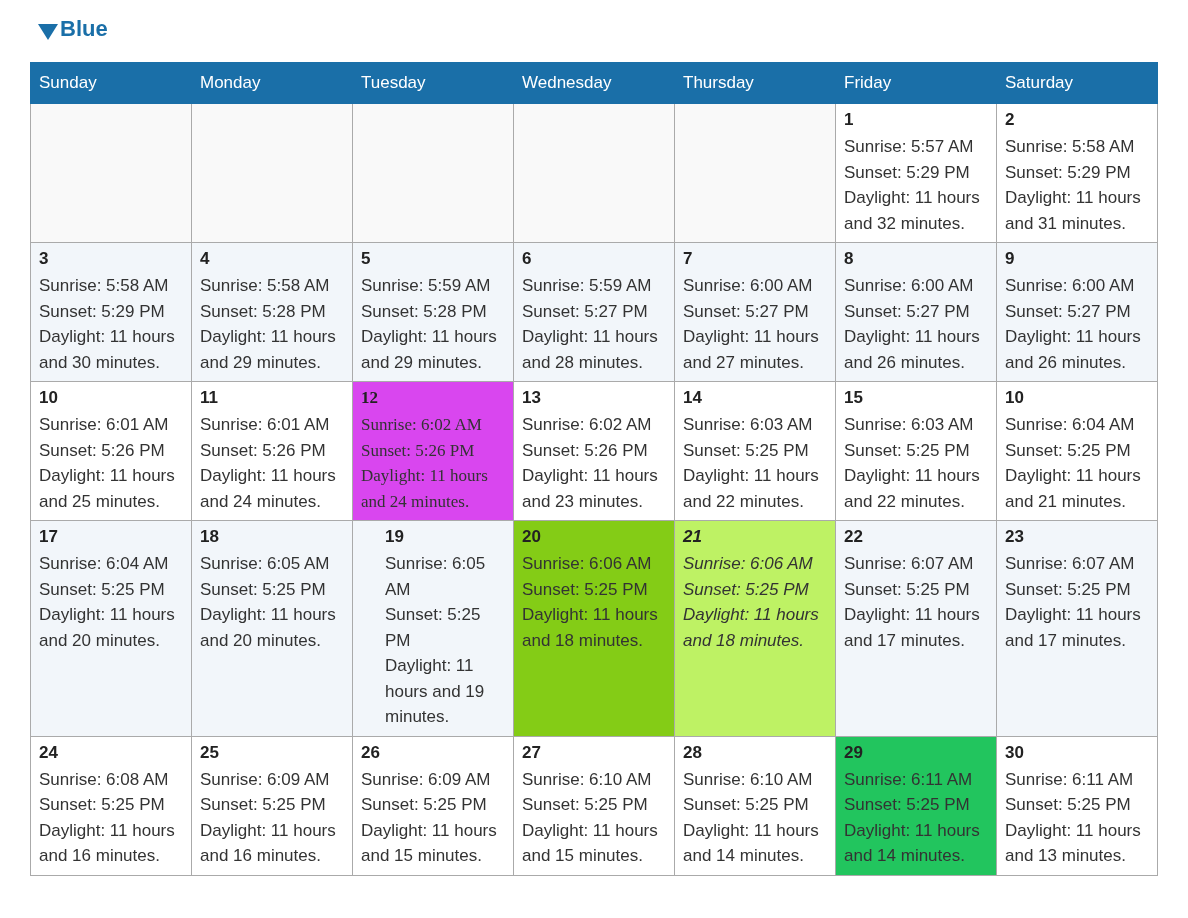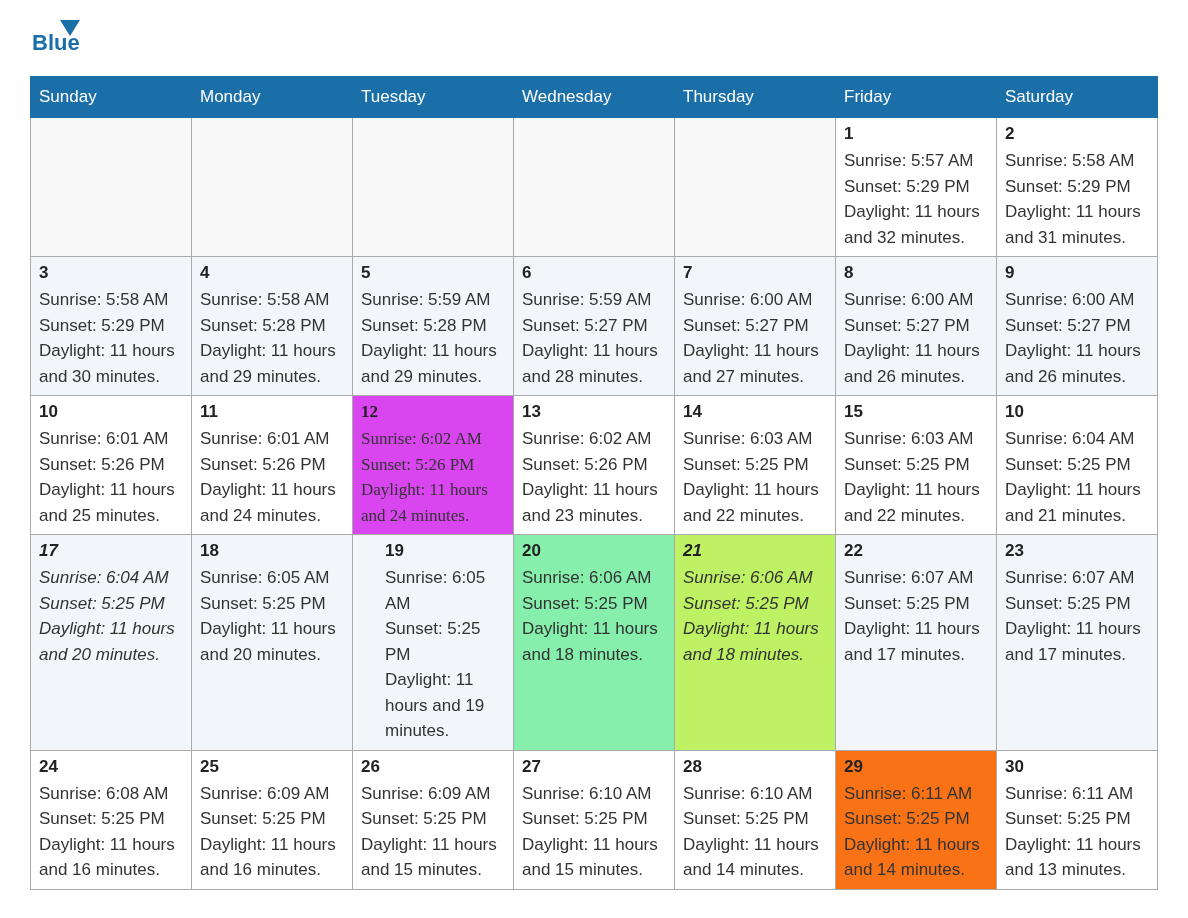--- a/index.html
+++ b/index.html
@@ -11,22 +11,22 @@
       min-height: 918px;
     }
     .header {
       display: flex;
       justify-content: space-between;
       align-items: flex-start;
       margin-bottom: 20px;
     }
     .logo {
       display: flex;
-      flex-direction: column;
-      align-items: flex-end;
+      flex-direction: row;
+      align-items: center;
     }
     .logo-text {
       font-size: 28px;
       font-weight: bold;
       color: #333;
       display: flex;
       align-items: center;
       gap: 2px;
     }
     .logo-general { color: #333; }
@@ -236,39 +236,39 @@
 Daylight: 11 hours and 22 minutes.</div>
         </td>
         <td style="background-color: rgb(255, 255, 255);">
           <div class="day-number">10</div>
           <div class="day-info" style="white-space: pre-line;">Sunrise: 6:04 AM
 Sunset: 5:25 PM
 Daylight: 11 hours and 21 minutes.</div>
         </td>
       </tr>
       <tr class="row-even">
-        <td style="background-color: rgb(242, 246, 250); font-style: italic;">
+        <td style="background-color: rgb(242, 246, 250);">
           <div class="day-number">17</div>
           <div class="day-info" style="white-space: pre-line;">Sunrise: 6:04 AM
 Sunset: 5:25 PM
 Daylight: 11 hours and 20 minutes.</div>
         </td>
         <td style="background-color: rgb(242, 246, 250);">
           <div class="day-number">18</div>
           <div class="day-info" style="white-space: pre-line;">Sunrise: 6:05 AM
 Sunset: 5:25 PM
 Daylight: 11 hours and 20 minutes.</div>
         </td>
         <td style="background-color: rgb(242, 246, 250); padding-left: 32px;">
           <div class="day-number">19</div>
           <div class="day-info" style="white-space: pre-line;">Sunrise: 6:05 AM
 Sunset: 5:25 PM
 Daylight: 11 hours and 19 minutes.</div>
         </td>
-        <td style="background-color: #86efac;">
+        <td style="background-color: #84cc16;">
           <div class="day-number">20</div>
           <div class="day-info" style="white-space: pre-line;">Sunrise: 6:06 AM
 Sunset: 5:25 PM
 Daylight: 11 hours and 18 minutes.</div>
         </td>
         <td style="background-color: #bef264; font-style: italic;">
           <div class="day-number">21</div>
           <div class="day-info" style="white-space: pre-line;">Sunrise: 6:06 AM
 Sunset: 5:25 PM
 Daylight: 11 hours and 18 minutes.</div>
@@ -310,21 +310,21 @@
           <div class="day-info" style="white-space: pre-line;">Sunrise: 6:10 AM
 Sunset: 5:25 PM
 Daylight: 11 hours and 15 minutes.</div>
         </td>
         <td style="background-color: rgb(255, 255, 255);">
           <div class="day-number">28</div>
           <div class="day-info" style="white-space: pre-line;">Sunrise: 6:10 AM
 Sunset: 5:25 PM
 Daylight: 11 hours and 14 minutes.</div>
         </td>
-        <td style="background-color: #f97316;">
+        <td style="background-color: #22c55e;">
           <div class="day-number">29</div>
           <div class="day-info" style="white-space: pre-line;">Sunrise: 6:11 AM
 Sunset: 5:25 PM
 Daylight: 11 hours and 14 minutes.</div>
         </td>
         <td style="background-color: rgb(255, 255, 255);">
           <div class="day-number">30</div>
           <div class="day-info" style="white-space: pre-line;">Sunrise: 6:11 AM
 Sunset: 5:25 PM
 Daylight: 11 hours and 13 minutes.</div>

